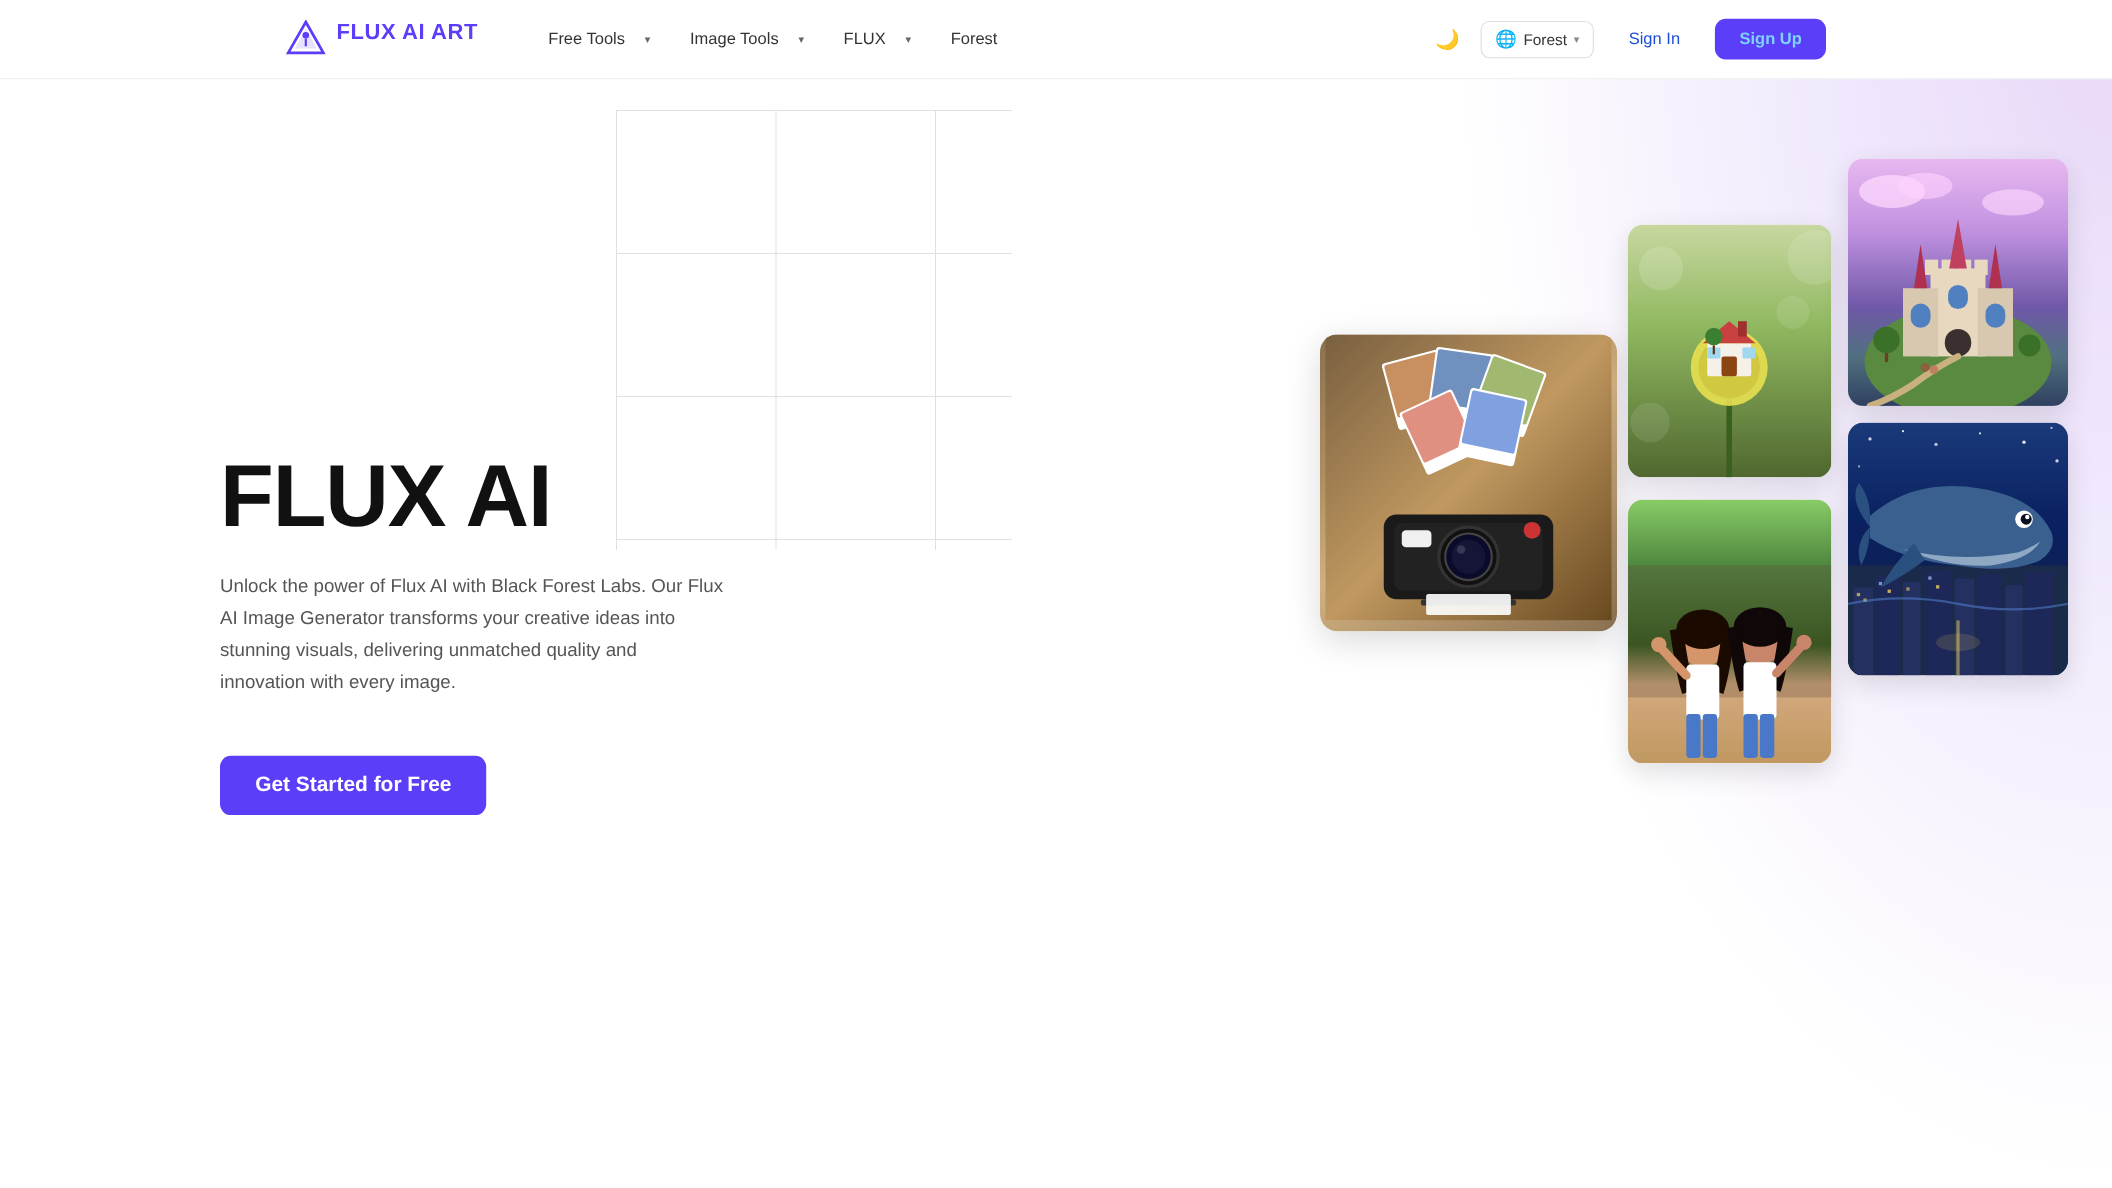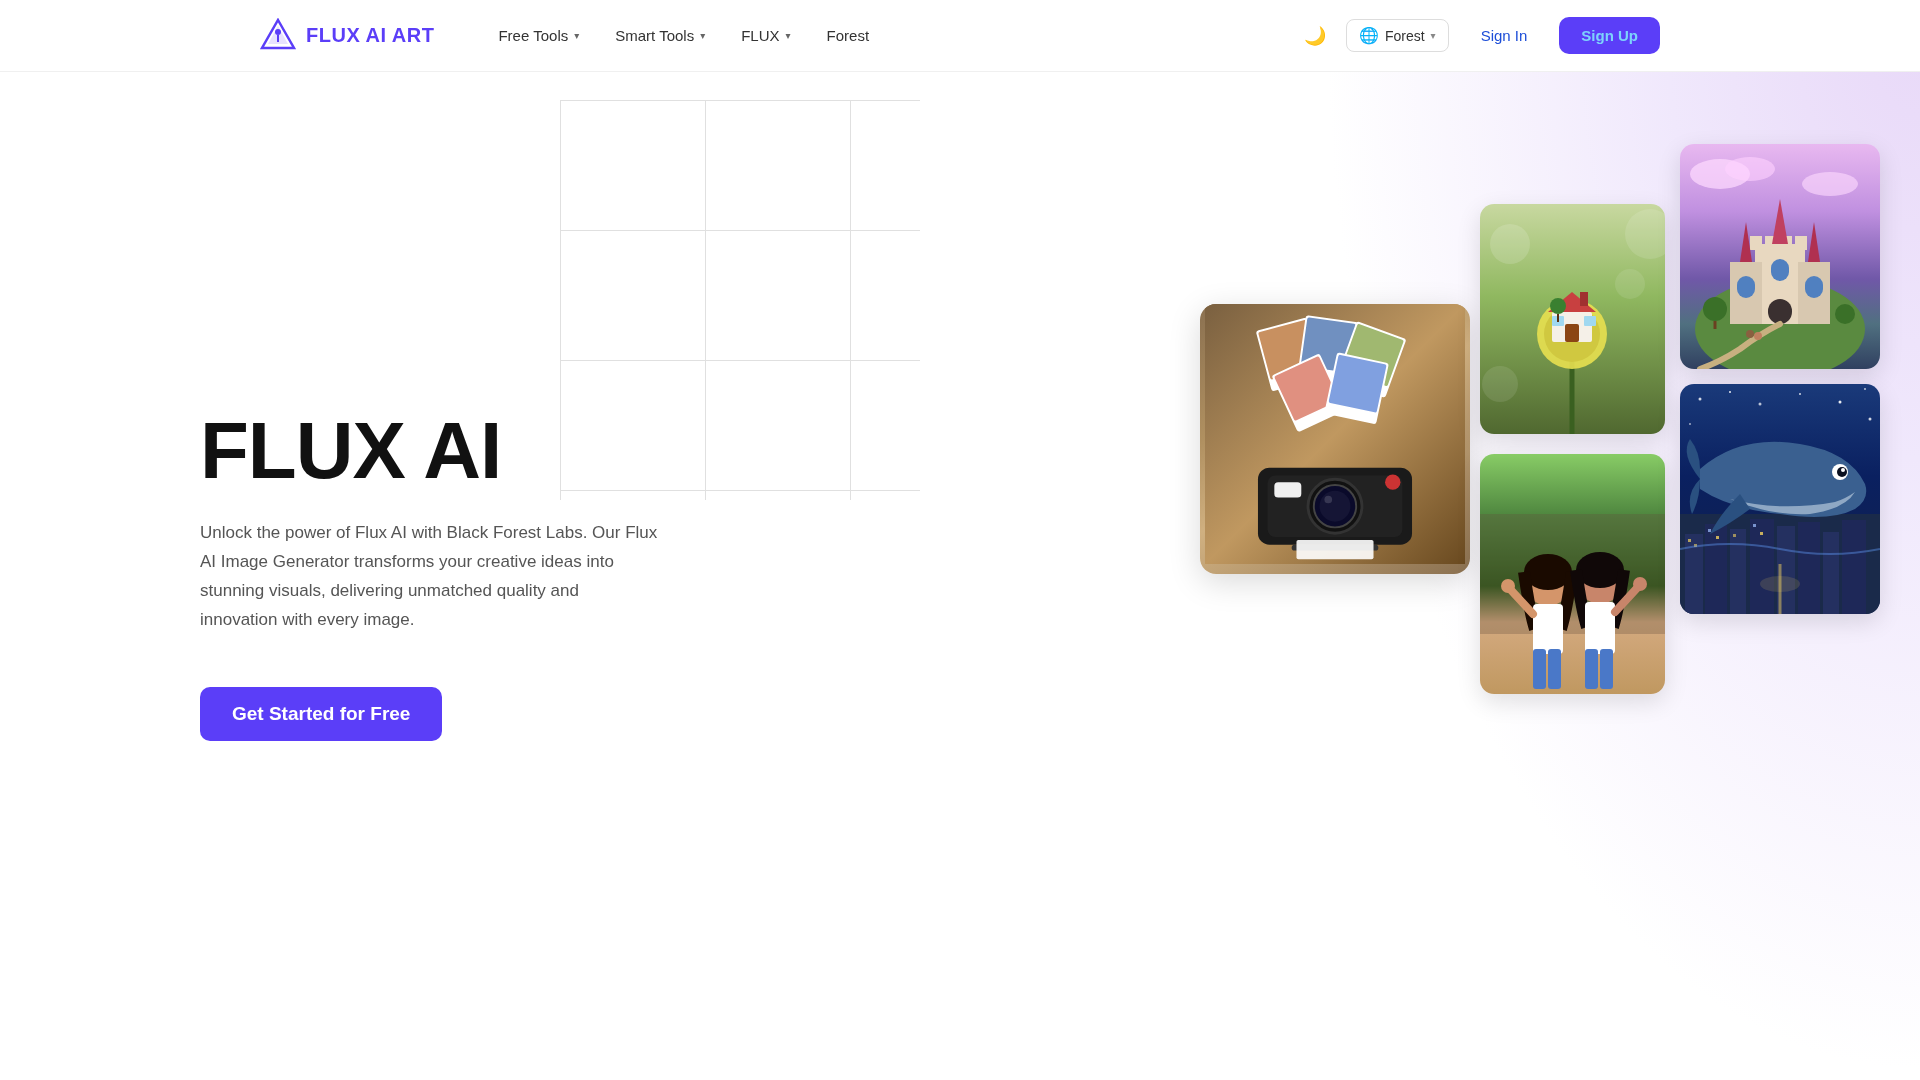--- a/index.html
+++ b/index.html
@@ -59,21 +59,21 @@
     .nav-inner {
       display: flex;
       align-items: center;
       width: 100%;
       max-width: 1400px;
       gap: 0;
     }
 
     .logo {
       display: flex;
-      align-items: center;
+      align-items: flex-start;
       gap: 10px;
       margin-right: 48px;
       text-decoration: none;
     }
     .logo-icon {
       width: 36px;
       height: 36px;
     }
     .logo-text {
       font-size: 20px;
@@ -85,21 +85,21 @@
 
     .nav-links {
       display: flex;
       align-items: center;
       gap: 4px;
       flex: 1;
     }
     .nav-item {
       display: flex;
       align-items: center;
-      gap: 6px;
+      gap: 18px;
       padding: 8px 16px;
       font-size: 15px;
       color: #333;
       cursor: pointer;
       border-radius: 6px;
       transition: background 0.15s;
       text-align: center;
     }
     .nav-item .chevron {
       font-size: 10px;
@@ -306,21 +306,21 @@
       </svg>
       <span class="logo-text">FLUX AI ART</span>
     </a>
 
     <div class="nav-links">
       <div class="nav-item">
         <span>Free Tools</span>
         <span class="chevron">▾</span>
       </div>
       <div class="nav-item">
-        <span>Smart Tools</span>
+        <span>Image Tools</span>
         <span class="chevron">▾</span>
       </div>
       <div class="nav-item">
         <span>FLUX</span>
         <span class="chevron">▾</span>
       </div>
       <div class="nav-item">
         <span>Forest</span>
       </div>
     </div>

